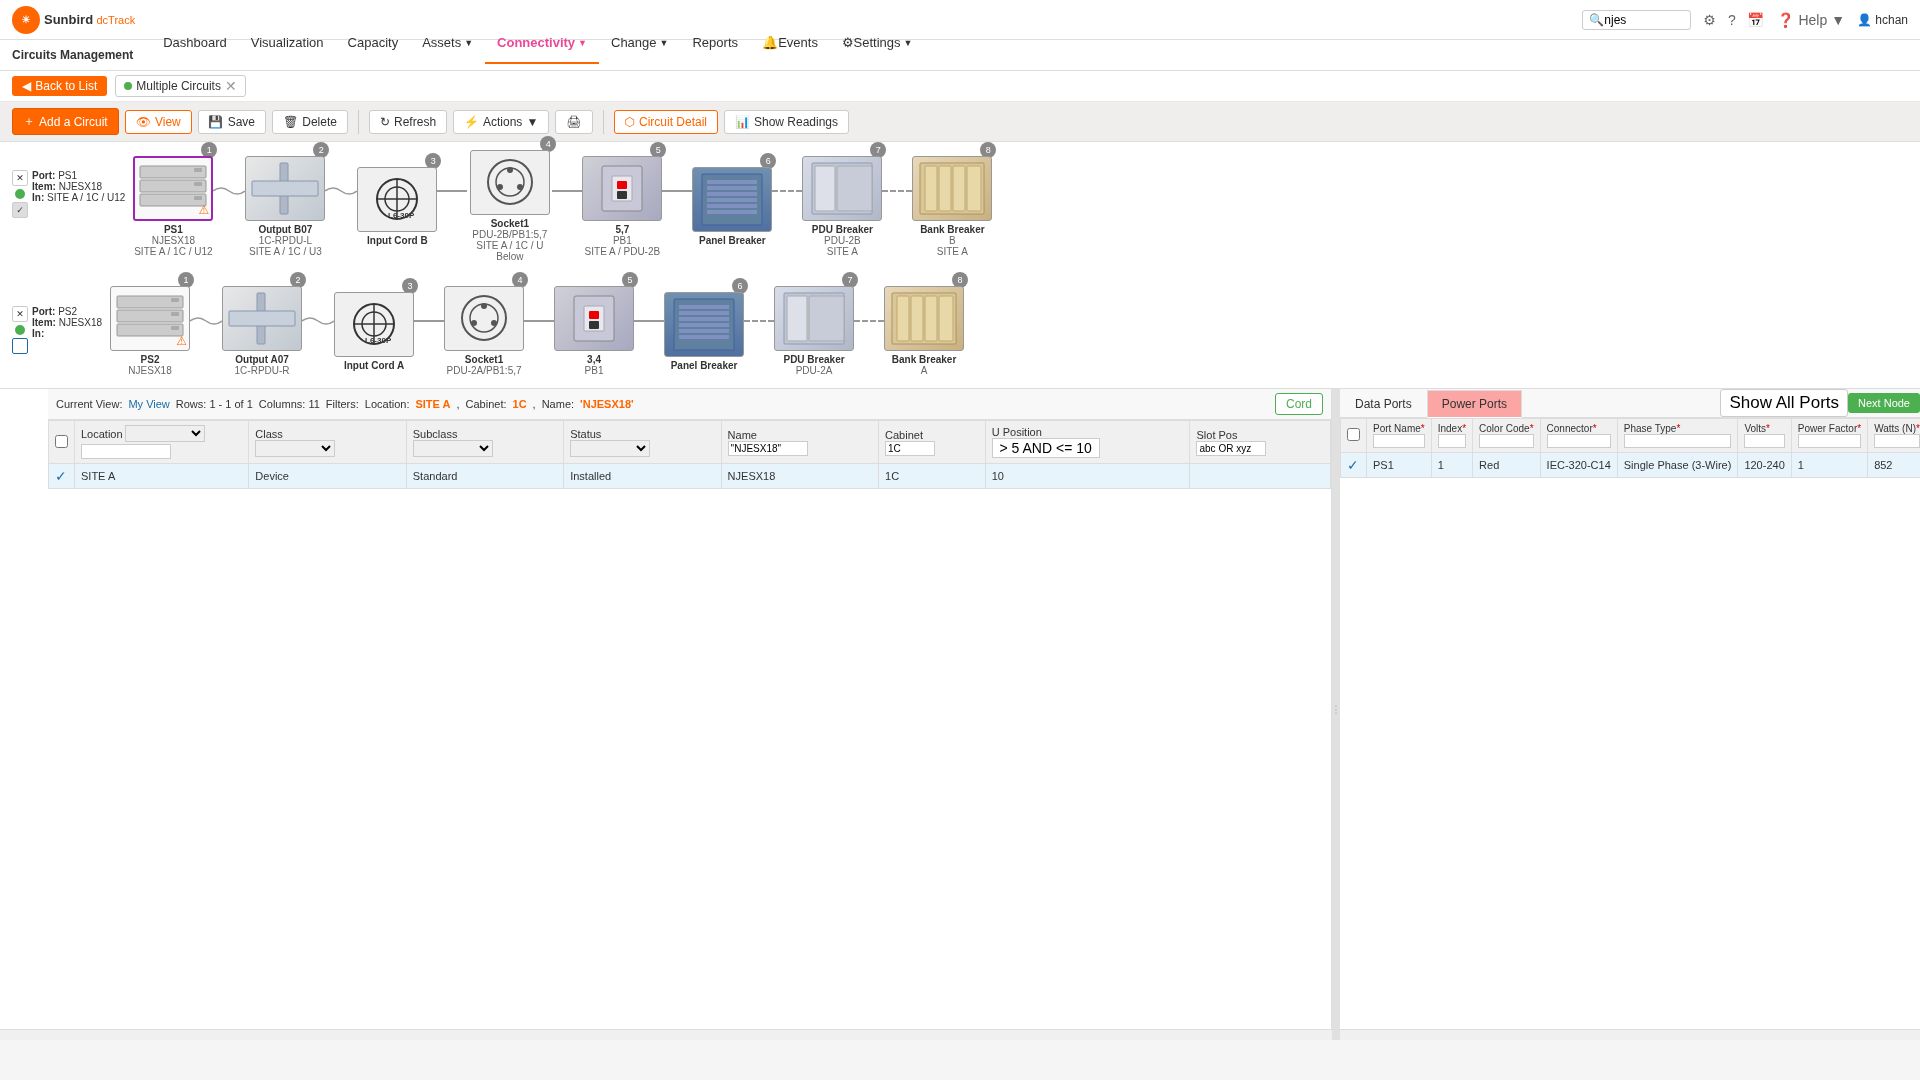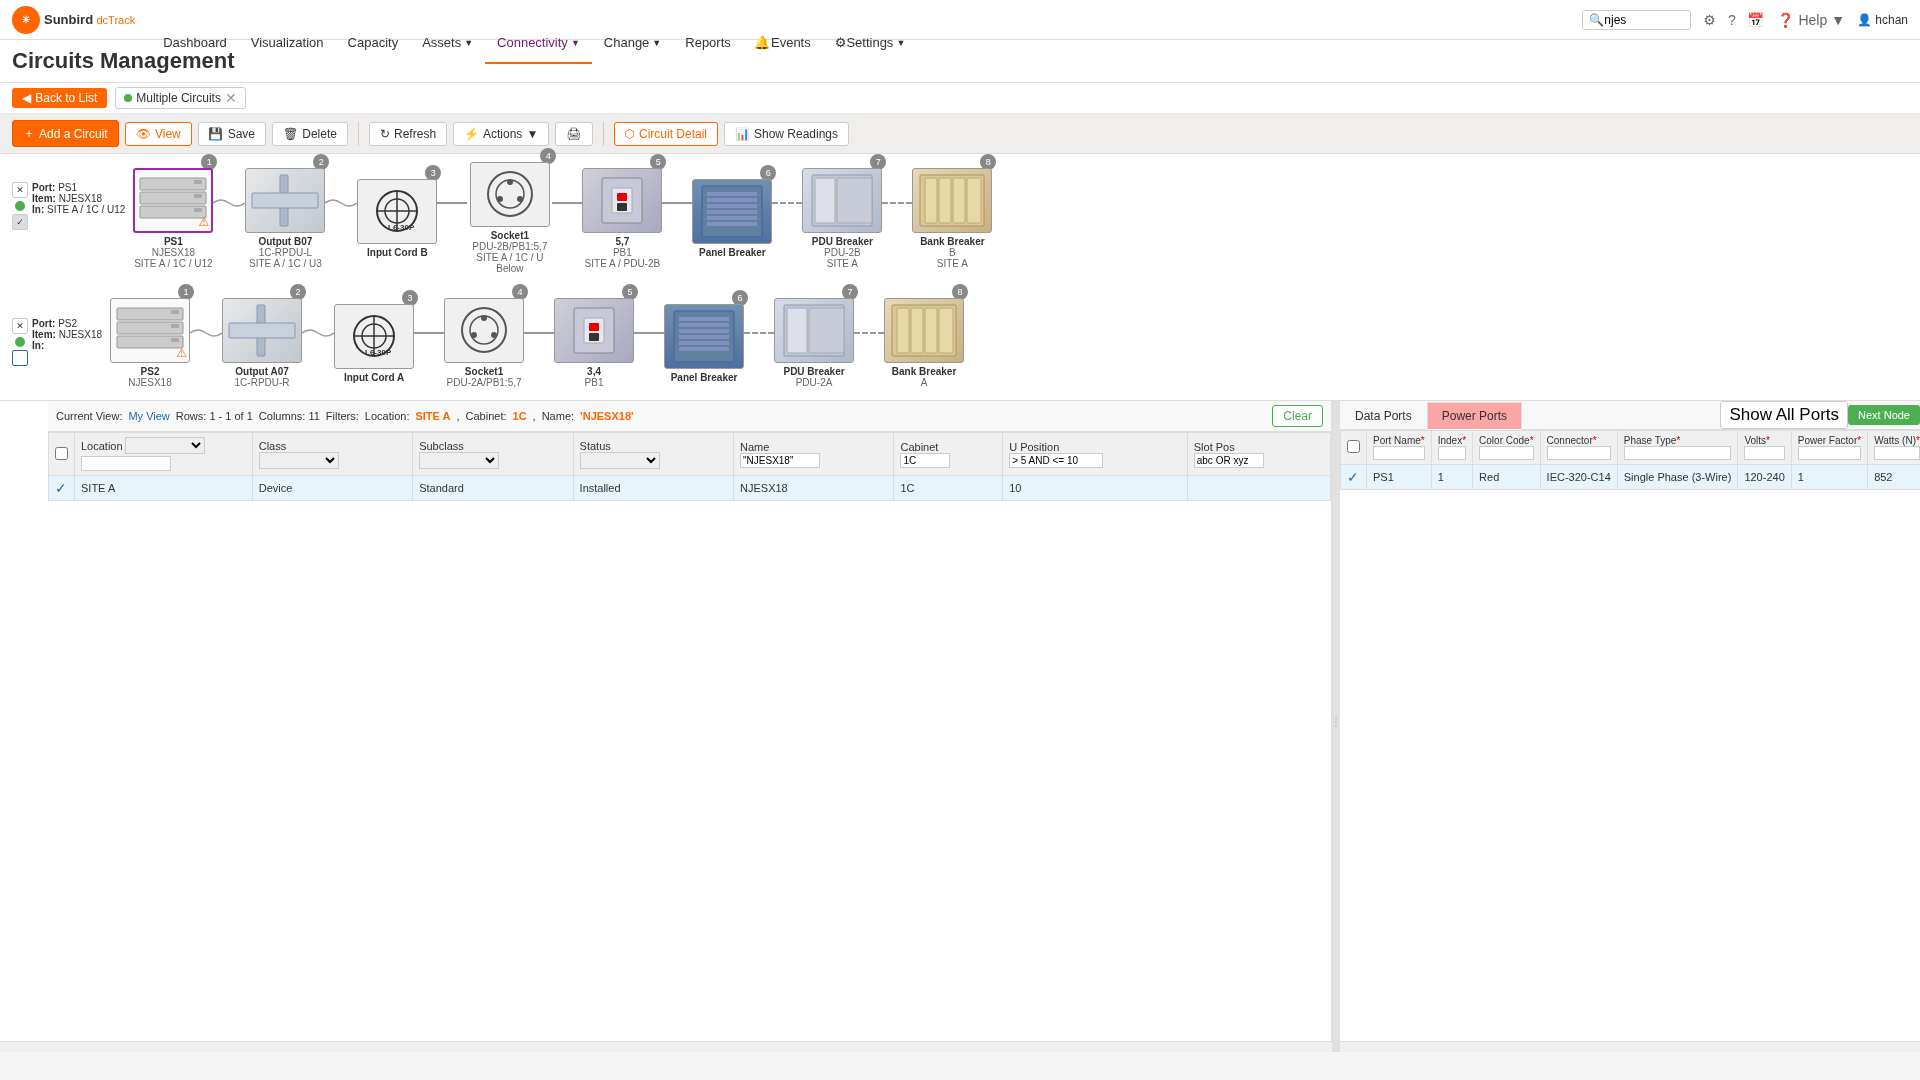--- a/index.html
+++ b/index.html
@@ -4,31 +4,31 @@
   <style>
     * { box-sizing: border-box; margin: 0; padding: 0; }
     body { font-family: Arial, sans-serif; font-size: 12px; background: #f5f5f5; color: #333; overflow-x: hidden; }
 
     
     .top-nav { background: #fff; border-bottom: 1px solid #ddd; display: flex; align-items: center; height: 40px; padding: 0 12px; }
     .nav-logo { display: flex; align-items: center; gap: 4px; margin-right: 16px; }
     .nav-logo-icon { width: 28px; height: 28px; background: #f60; border-radius: 50%; display: flex; align-items: center; justify-content: center; color: #fff; font-size: 10px; font-weight: bold; }
     .nav-links { display: flex; align-items: center; gap: 0; flex: 1; }
     .nav-link { padding: 0 12px; height: 40px; display: flex; align-items: center; font-size: 13px; color: #333; cursor: pointer; border-bottom: 2px solid transparent; margin-top: 48px; }
-    .nav-link.active { color: #701a75; border-bottom: 2px solid #f60; }
+    .nav-link.active { color: #ec4899; border-bottom: 2px solid #f60; font-weight: bold; }
     .nav-link .arrow { font-size: 9px; margin-left: 3px; }
     .nav-right { display: flex; align-items: center; gap: 12px; }
     .nav-search { display: flex; align-items: center; border: 1px solid #ccc; border-radius: 3px; padding: 2px 6px; background: #fff; }
     .nav-search input { border: none; outline: none; font-size: 12px; width: 80px; }
     .nav-icon-btn { cursor: pointer; color: #666; font-size: 14px; }
     .nav-user { font-size: 12px; color: #333; cursor: pointer; }
 
     
     .page-header { background: #fff; padding: 8px 12px; border-bottom: 1px solid #ddd; }
-    .page-title { font-size: 22px; font-weight: bold; color: #333; }
+    .page-title { font-size: 12px; font-weight: bold; color: #333; }
 
     
     .breadcrumb-bar { background: #fff; padding: 4px 12px; border-bottom: 1px solid #e8e8e8; display: flex; align-items: center; gap: 8px; }
     .back-btn { background: #f60; color: #fff; border: none; border-radius: 3px; padding: 3px 10px; font-size: 12px; cursor: pointer; display: flex; align-items: center; gap: 4px; }
     .circuit-tag { background: #fff; border: 1px solid #ccc; border-radius: 3px; padding: 2px 8px; font-size: 12px; display: flex; align-items: center; gap: 4px; }
     .circuit-dot { width: 8px; height: 8px; background: #4caf50; border-radius: 50%; }
     .circuit-close { cursor: pointer; color: #999; font-size: 14px; }
 
     
     .toolbar { background: #f0eeec; padding: 6px 12px; border-bottom: 1px solid #ddd; display: flex; align-items: center; gap: 6px; }
@@ -540,21 +540,21 @@
       <span>Columns: 11</span>
       <span>Filters:</span>
       <span>Location:</span>
       <span class="filter-val">SITE A</span>
       <span>,</span>
       <span>Cabinet:</span>
       <span class="filter-val">1C</span>
       <span>,</span>
       <span>Name:</span>
       <span class="filter-val">'NJESX18'</span>
-      <button class="clear-btn">Clear</button>
+      <button class="clear-btn">Cord</button>
     </div>
 
     <table class="data-table">
       <thead>
         <tr>
           <th class="col-check"><input type="checkbox" style=""></th>
           <th>
             <div style="display:flex;align-items:center;gap:2px;">
               <span>Location</span>
               <select style="font-size:10px;border:1px solid #ccc;max-width:80px;"></select>
@@ -585,21 +585,21 @@
           <th>
             <div><span>Name</span></div>
             <input type="text" value="&quot;NJESX18&quot;" style="width: 80px; font-size: 10px; border: 1px solid rgb(204, 204, 204);">
           </th>
           <th>
             <div><span>Cabinet</span></div>
             <input type="text" value="1C" style="width: 50px; font-size: 10px; border: 1px solid rgb(204, 204, 204);">
           </th>
           <th>
             <div><span>U Position</span></div>
-            <input type="text" value="&gt; 5 AND &lt;= 10" style="width: 94px; font-size: 10px; border: 1px solid rgb(204, 204, 204);">
+            <input type="text" value="&gt; 5 AND &lt;= 10" style="width: 108px; font-size: 14px; border: 1px solid rgb(204, 204, 204); text-align: center;">
           </th>
           <th>
             <div><span>Slot Pos</span></div>
             <input type="text" value="abc OR xyz" style="width: 70px; font-size: 10px; border: 1px solid rgb(204, 204, 204);">
           </th>
         </tr>
       </thead>
       <tbody>
         <tr class="selected-row">
           <td><span class="check-mark">✓</span></td>

